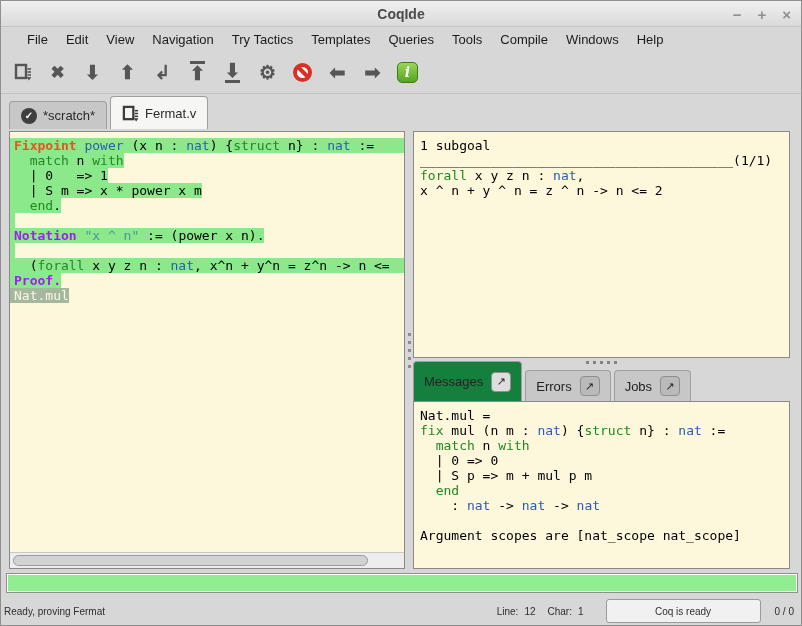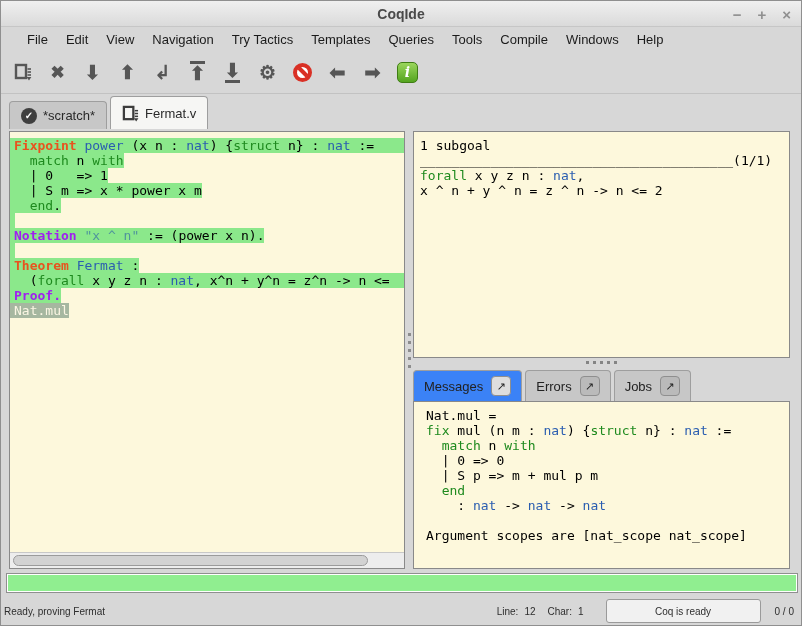--- a/index.html
+++ b/index.html
@@ -88,21 +88,21 @@
   .hsplitter{position:absolute;left:412px;top:357px;width:377px;height:8px;display:flex;
     align-items:center;justify-content:center;gap:4px}
   .hsplitter i{width:3px;height:3px;background:#848484;display:block}
 
   
   .msg-tabs{position:absolute;left:412px;top:365px;height:35px;display:flex;
     align-items:flex-end;gap:3px}
   .mtab{height:31px;background:#c7c7c7;border:1px solid #9e9e9e;border-bottom:none;
     border-radius:4px 4px 0 0;display:flex;align-items:center;gap:8px;padding:0 10px;
     font-size:13px;color:#222}
-  .mtab.active{height:31px;background:#3b82f6}
+  .mtab.active{height:40px;background:#15803d}
   .detach-btn{width:20px;height:20px;border:1px solid #8f8f8f;border-radius:4px;
     background:#dedede;font-size:11px;display:flex;align-items:center;justify-content:center;color:#222}
   .mtab:not(.active) .detach-btn{background:#bababa}
 
   
   .progress{position:absolute;left:5px;top:572px;width:792px;height:20px;
     border:1px solid #8f8f8f;background:#fff;padding:1px}
   .progress .fill{width:100%;height:100%;background:#90ee90}
 
   
@@ -215,21 +215,20 @@
   <div class="pane" id="editor-pane">
     <div class="code">
         <div class="cl hl-full"><span class="wrap"><span class="tk-v">Fixpoint</span><span class="tk-p"> </span><span class="tk-i">power</span><span class="tk-p"> (x n : </span><span class="tk-i">nat</span><span class="tk-p">) {</span><span class="tk-g">struct</span><span class="tk-p"> n} : </span><span class="tk-i">nat</span><span class="tk-p"> :=</span></span></div>
         <div class="cl hl-text"><span class="wrap"><span class="tk-p">  </span><span class="tk-g">match</span><span class="tk-p"> n </span><span class="tk-g">with</span></span></div>
         <div class="cl hl-text"><span class="wrap"><span class="tk-p">  | 0   =&gt; 1</span></span></div>
         <div class="cl hl-text"><span class="wrap"><span class="tk-p">  | S m =&gt; x * power x m</span></span></div>
         <div class="cl hl-text"><span class="wrap"><span class="tk-p">  </span><span class="tk-g">end</span><span class="tk-p">.</span></span></div>
         <div class="cl hl-strip"><span class="wrap"></span></div>
         <div class="cl hl-text"><span class="wrap"><span class="tk-n">Notation</span><span class="tk-p"> </span><span class="tk-s">"x ^ n"</span><span class="tk-p"> := (power x n).</span></span></div>
         <div class="cl hl-strip"><span class="wrap"></span></div>
-        <div class="cl hl-text"><span class="wrap"><span class="tk-v">Theorem</span><span class="tk-p"> </span><span class="tk-i">Fermat</span><span class="tk-p"> :</span></span></div>
         <div class="cl hl-full"><span class="wrap"><span class="tk-p">  (</span><span class="tk-g">forall</span><span class="tk-p"> x y z n : </span><span class="tk-i">nat</span><span class="tk-p">, x^n + y^n = z^n -&gt; n &lt;=</span></span></div>
         <div class="cl hl-text"><span class="wrap"><span class="tk-n">Proof.</span></span></div>
         <div class="cl hl-sel"><span class="wrap"><span class="tk-p">Nat.mul</span></span></div>
       </div>
     <div class="hscroll">
       <div class="hthumb"></div>
     </div>
   </div>
 
   <div class="vsplitter">
@@ -266,21 +265,21 @@
       <span>Errors</span>
       <span class="detach-btn">↗</span>
     </div>
     <div class="mtab">
       <span>Jobs</span>
       <span class="detach-btn">↗</span>
     </div>
   </div>
 
   <div class="pane" id="msg-pane">
-    <div class="code" style="padding-left:8px">
+    <div class="code" style="padding-left:2px">
         <div class="cl hl-none"><span class="wrap"><span class="tk-p">Nat.mul =</span></span></div>
         <div class="cl hl-none"><span class="wrap"><span class="tk-g">fix</span><span class="tk-p"> mul (n m : </span><span class="tk-i">nat</span><span class="tk-p">) {</span><span class="tk-g">struct</span><span class="tk-p"> n} : </span><span class="tk-i">nat</span><span class="tk-p"> :=</span></span></div>
         <div class="cl hl-none"><span class="wrap"><span class="tk-p">  </span><span class="tk-g">match</span><span class="tk-p"> n </span><span class="tk-g">with</span></span></div>
         <div class="cl hl-none"><span class="wrap"><span class="tk-p">  | 0 =&gt; 0</span></span></div>
         <div class="cl hl-none"><span class="wrap"><span class="tk-p">  | S p =&gt; m + mul p m</span></span></div>
         <div class="cl hl-none"><span class="wrap"><span class="tk-p">  </span><span class="tk-g">end</span></span></div>
         <div class="cl hl-none"><span class="wrap"><span class="tk-p">    : </span><span class="tk-i">nat</span><span class="tk-p"> -&gt; </span><span class="tk-i">nat</span><span class="tk-p"> -&gt; </span><span class="tk-i">nat</span></span></div>
         <div class="cl hl-none"><span class="wrap"></span></div>
         <div class="cl hl-none"><span class="wrap"><span class="tk-p">Argument scopes are [nat_scope nat_scope]</span></span></div>
       </div>

